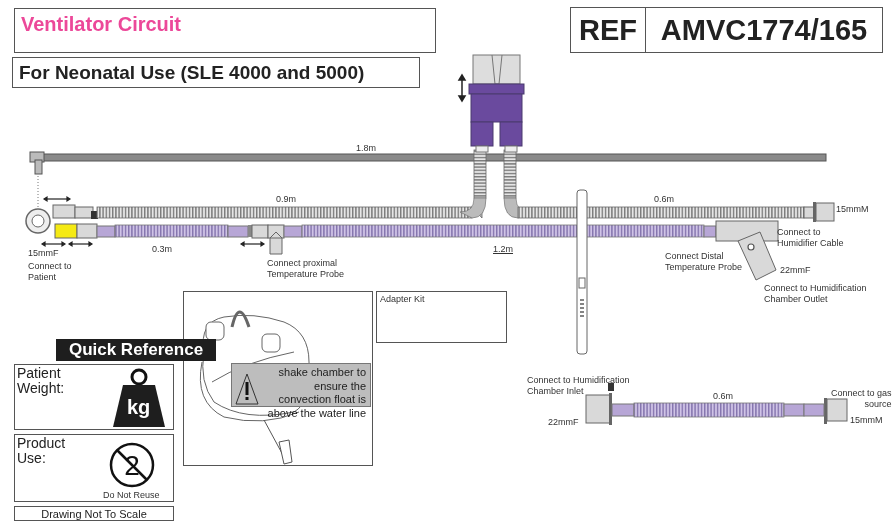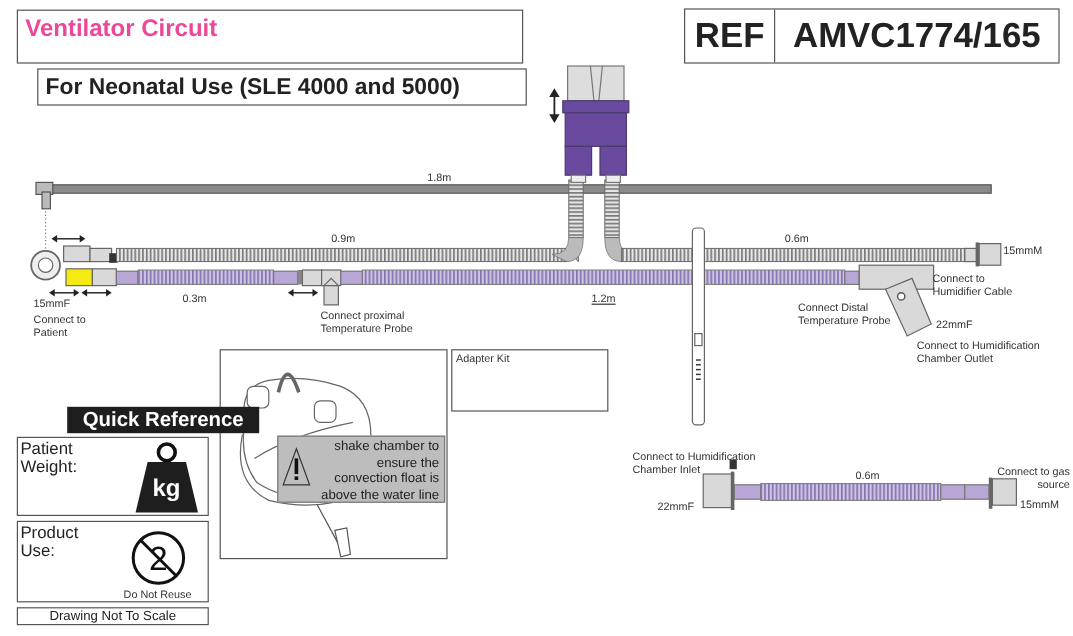--- a/index.html
+++ b/index.html
@@ -1,36 +1,36 @@
 <!DOCTYPE html>
 <html><head>
 <meta charset="utf-8">
 <style>
   html,body{margin:0;padding:0;background:#fff;}
   body{width:894px;height:530px;position:relative;overflow:hidden;font-family:"Liberation Sans",sans-serif;color:#222;}
   .abs{position:absolute;}
   .box{position:absolute;border:1.5px solid #555;background:#fff;box-sizing:border-box;}
   .title{left:14px;top:8px;width:422px;height:45px;}
   .title span{position:absolute;left:6px;top:4px;font-size:20px;font-weight:bold;color:#ec4899;}
-  .subtitle{left:31px;top:57px;width:408px;height:31px;}
+  .subtitle{left:12px;top:57px;width:408px;height:31px;}
   .subtitle span{position:absolute;left:6px;top:4px;font-size:19px;font-weight:bold;color:#222;}
   .ref{left:570px;top:7px;width:313px;height:46px;display:flex;}
   .ref .lbl{width:74px;border-right:1.5px solid #555;font-size:29px;font-weight:bold;display:flex;align-items:center;justify-content:center;}
   .ref .val{flex:1;font-size:29px;font-weight:bold;display:flex;align-items:center;justify-content:center;}
   .lab{position:absolute;font-size:9px;color:#333;line-height:11px;white-space:nowrap;}
   .lab.r{text-align:right;margin-left:16px;}
   svg{position:absolute;left:0;top:0;}
   .qr-head{left:14px;top:339px;width:160px;height:22px;background:#1e1e1e;color:#fff;font-size:17px;font-weight:bold;display:flex;align-items:center;justify-content:center;margin-left:42px;}
   .qr-box{left:14px;top:364px;width:160px;height:66px;}
   .qr-box2{left:14px;top:434px;width:160px;height:68px;}
   .qr-scale{left:14px;top:506px;width:160px;height:15px;font-size:11px;display:flex;align-items:center;justify-content:center;}
   .qr-text{position:absolute;font-size:14px;line-height:15px;}
   .warn-box{left:183px;top:291px;width:190px;height:175px;}
   .adapter-box{left:376px;top:291px;width:131px;height:52px;}
-  .warn-note{position:absolute;left:231px;top:363px;width:140px;height:56px;background:#bdbdbd;border:1px solid #777;box-sizing:border-box;}
+  .warn-note{position:absolute;left:231px;top:363px;width:140px;height:44px;background:#bdbdbd;border:1px solid #777;box-sizing:border-box;}
   .warn-note .txt{position:absolute;right:4px;top:2px;text-align:right;font-size:11px;line-height:13.5px;color:#222;}
 </style>
 </head>
 <body>
 
 <div class="box title">
     <span>Ventilator Circuit</span>
   </div>
 <div class="box subtitle">
     <span>For Neonatal Use (SLE 4000 and 5000)</span>

